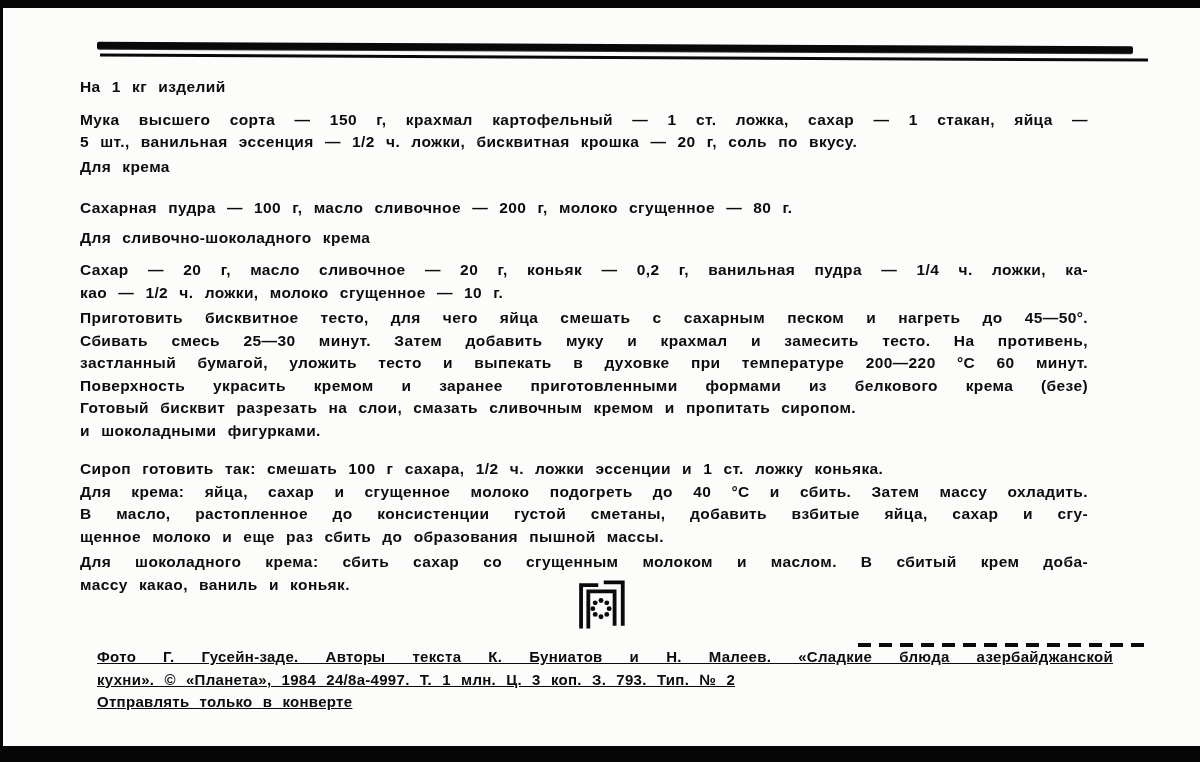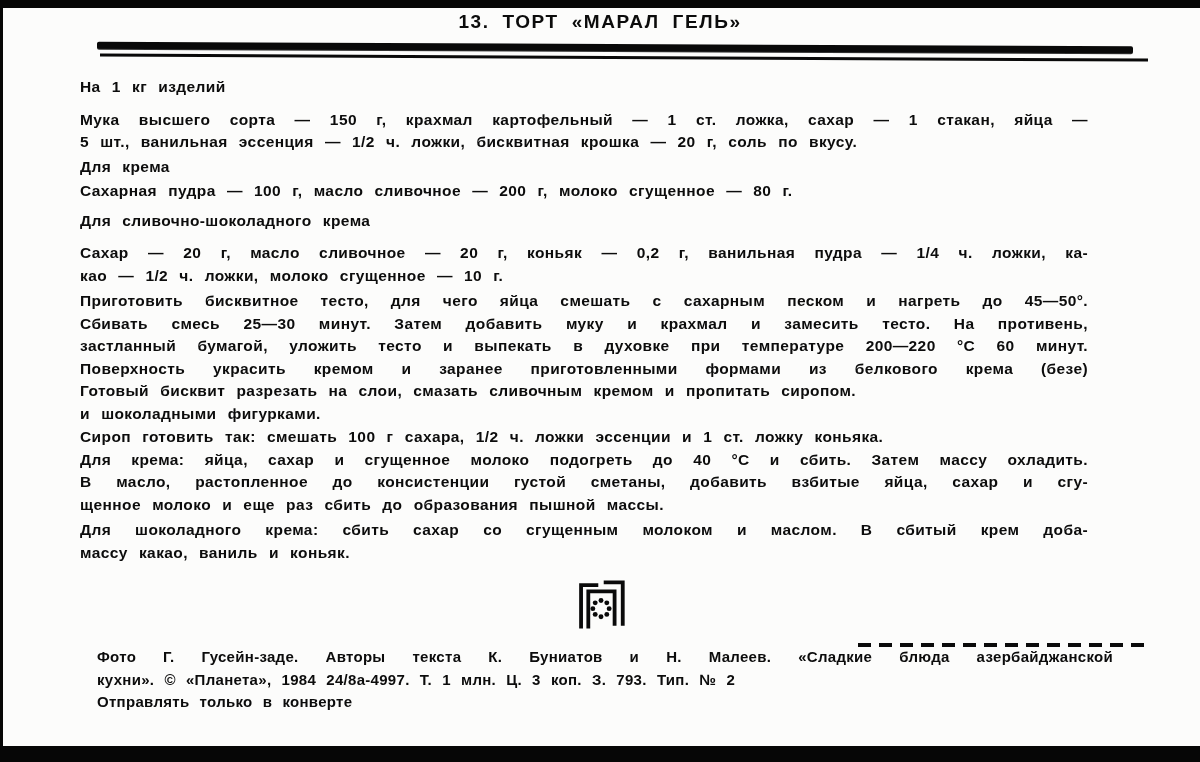--- a/index.html
+++ b/index.html
@@ -17,67 +17,66 @@
   .col{position:absolute;left:80px;top:76px;width:1008px;
        font-size:15.5px;font-weight:700;line-height:22.5px;
        letter-spacing:0.4px;word-spacing:0.42em;}
   .ln{min-height:22.5px;}
   .just{text-align:justify;text-align-last:justify;}
   .heading{margin:0;}
   .dash-line{position:absolute;left:858px;top:643px;width:286px;height:4px;
        background:repeating-linear-gradient(90deg,#0a0a0a 0 13px,transparent 13px 21px);}
   .credits{position:absolute;left:97px;top:646px;width:1016px;
        font-size:15px;font-weight:700;line-height:22.5px;
-       letter-spacing:0.3px;word-spacing:0.38em;}
+       letter-spacing:0.3px;word-spacing:0.38em;text-decoration:underline;}
   .logo-wrap{position:absolute;left:572px;top:576px;width:58px;height:58px;}
 </style>
 </head>
 <body>
 
 <div class="page">
 
   <div class="bar-top"></div>
   <div class="edge-left"></div>
 
-  <div class="title">13. ТОРТ «МАРАЛ ГЕЛЬ»</div>
   <div class="rule-thick"></div>
   <div class="rule-thin"></div>
 
   <div class="col">
 
     <div class="ln heading">На 1 кг изделий</div>
 
     <div style="margin-top:10px">
       <div class="ln just">Мука высшего сорта — 150 г, крахмал картофельный — 1 ст. ложка, сахар — 1 стакан, яйца —</div>
       <div class="ln">5 шт., ванильная эссенция — 1/2 ч. ложки, бисквитная крошка — 20 г, соль по вкусу.</div>
     </div>
 
     <div class="ln heading" style="margin-top:2px">Для крема</div>
 
-    <div style="margin-top:2px">
+    <div style="margin-top:19px">
       <div class="ln">Сахарная пудра — 100 г, масло сливочное — 200 г, молоко сгущенное — 80 г.</div>
     </div>
 
     <div class="ln heading" style="margin-top:7px">Для сливочно-шоколадного крема</div>
 
     <div style="margin-top:10px">
       <div class="ln just">Сахар — 20 г, масло сливочное — 20 г, коньяк — 0,2 г, ванильная пудра — 1/4 ч. ложки, ка-</div>
       <div class="ln">као — 1/2 ч. ложки, молоко сгущенное — 10 г.</div>
     </div>
 
     <div style="margin-top:3px">
       <div class="ln just">Приготовить бисквитное тесто, для чего яйца смешать с сахарным песком и нагреть до 45—50°.</div>
       <div class="ln just">Сбивать смесь 25—30 минут. Затем добавить муку и крахмал и замесить тесто. На противень,</div>
       <div class="ln just">застланный бумагой, уложить тесто и выпекать в духовке при температуре 200—220 °С 60 минут.</div>
       <div class="ln just">Поверхность украсить кремом и заранее приготовленными формами из белкового крема (безе)</div>
       <div class="ln">Готовый бисквит разрезать на слои, смазать сливочным кремом и пропитать сиропом.</div>
       <div class="ln">и шоколадными фигурками.</div>
     </div>
 
-    <div style="margin-top:1px">
+    <div style="margin-top:16px">
       <div class="ln">Сироп готовить так: смешать 100 г сахара, 1/2 ч. ложки эссенции и 1 ст. ложку коньяка.</div>
       <div class="ln just">Для крема: яйца, сахар и сгущенное молоко подогреть до 40 °С и сбить. Затем массу охладить.</div>
       <div class="ln just">В масло, растопленное до консистенции густой сметаны, добавить взбитые яйца, сахар и сгу-</div>
       <div class="ln">щенное молоко и еще раз сбить до образования пышной массы.</div>
     </div>
 
     <div style="margin-top:3px">
       <div class="ln just">Для шоколадного крема: сбить сахар со сгущенным молоком и маслом. В сбитый крем доба-</div>
       <div class="ln">массу какао, ваниль и коньяк.</div>
     </div>

